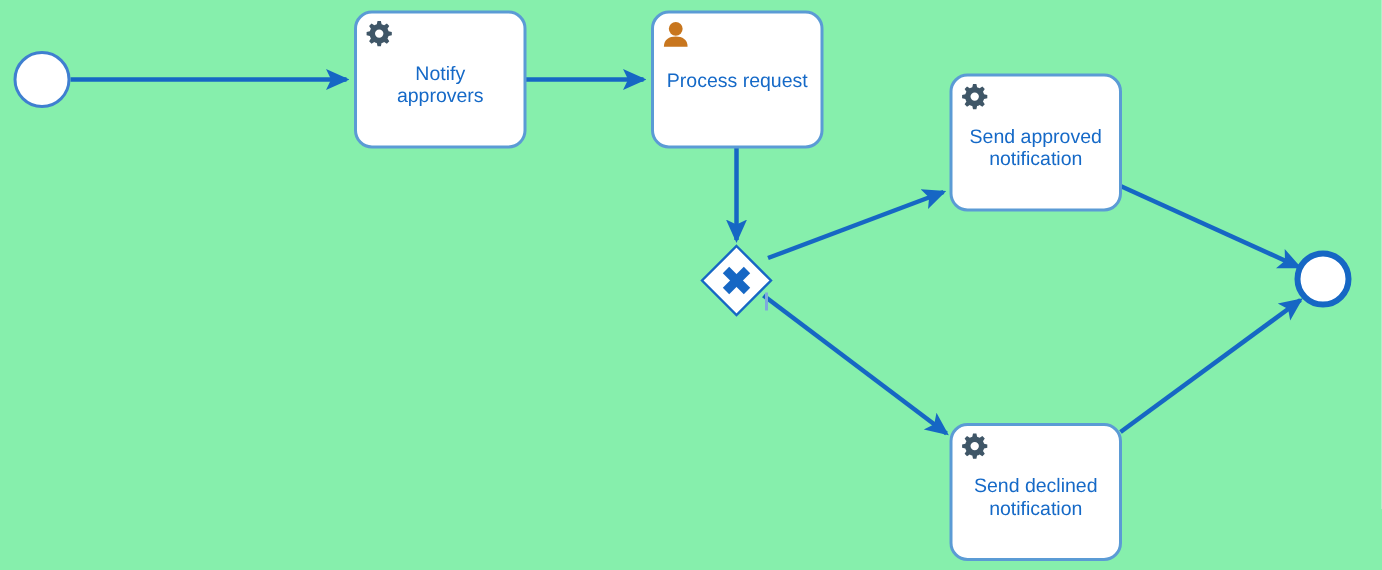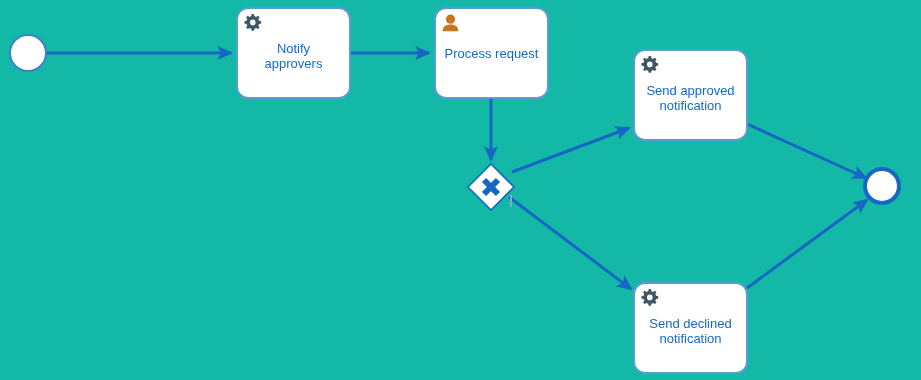--- a/index.html
+++ b/index.html
@@ -10,21 +10,21 @@
     width: 921px;
     height: 380px;
     background: #f4f4f4;
     font-family: "Liberation Sans", sans-serif;
     overflow: hidden;
   }
   #diagram-canvas {
     position: relative;
     width: 921px;
     height: 380px;
-    background: #14b8a6;
+    background: #86efac;
   }
   svg#bpmn-svg {
     display: block;
     width: 921px;
     height: 380px;
   }
   .task-label {
     font-family: "Liberation Sans", sans-serif;
     font-size: 13px;
     fill: #1569c7;

